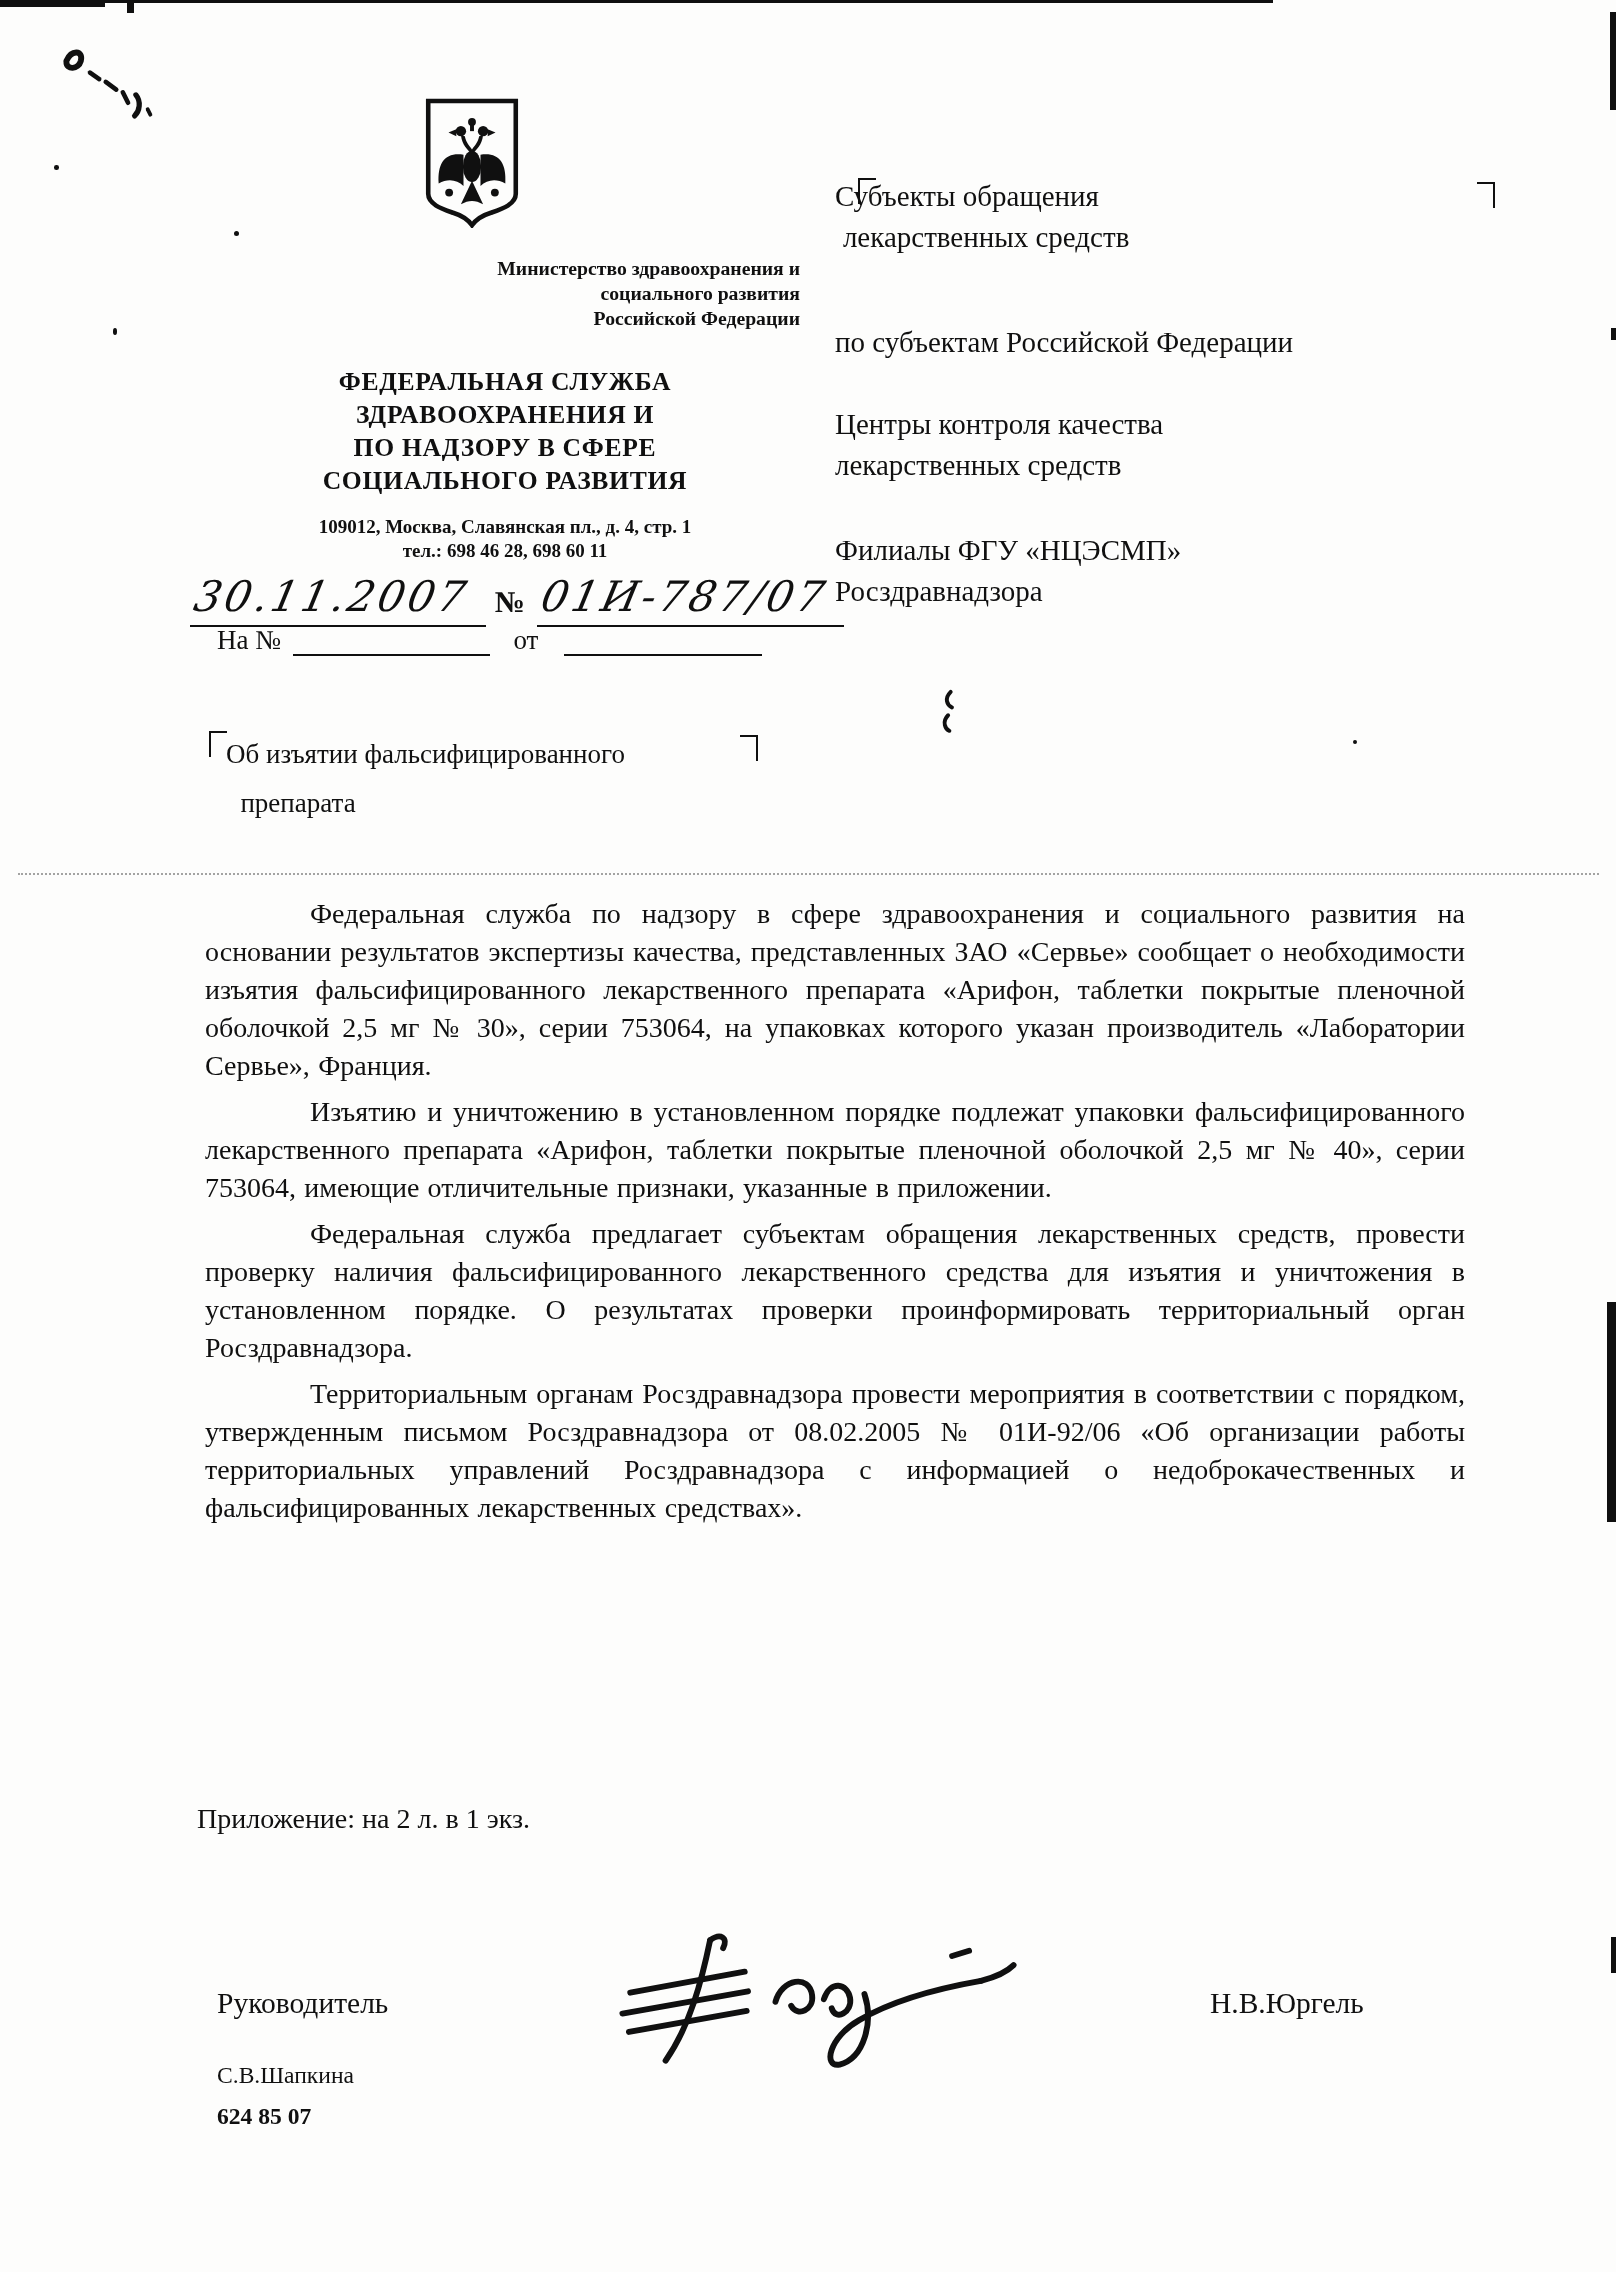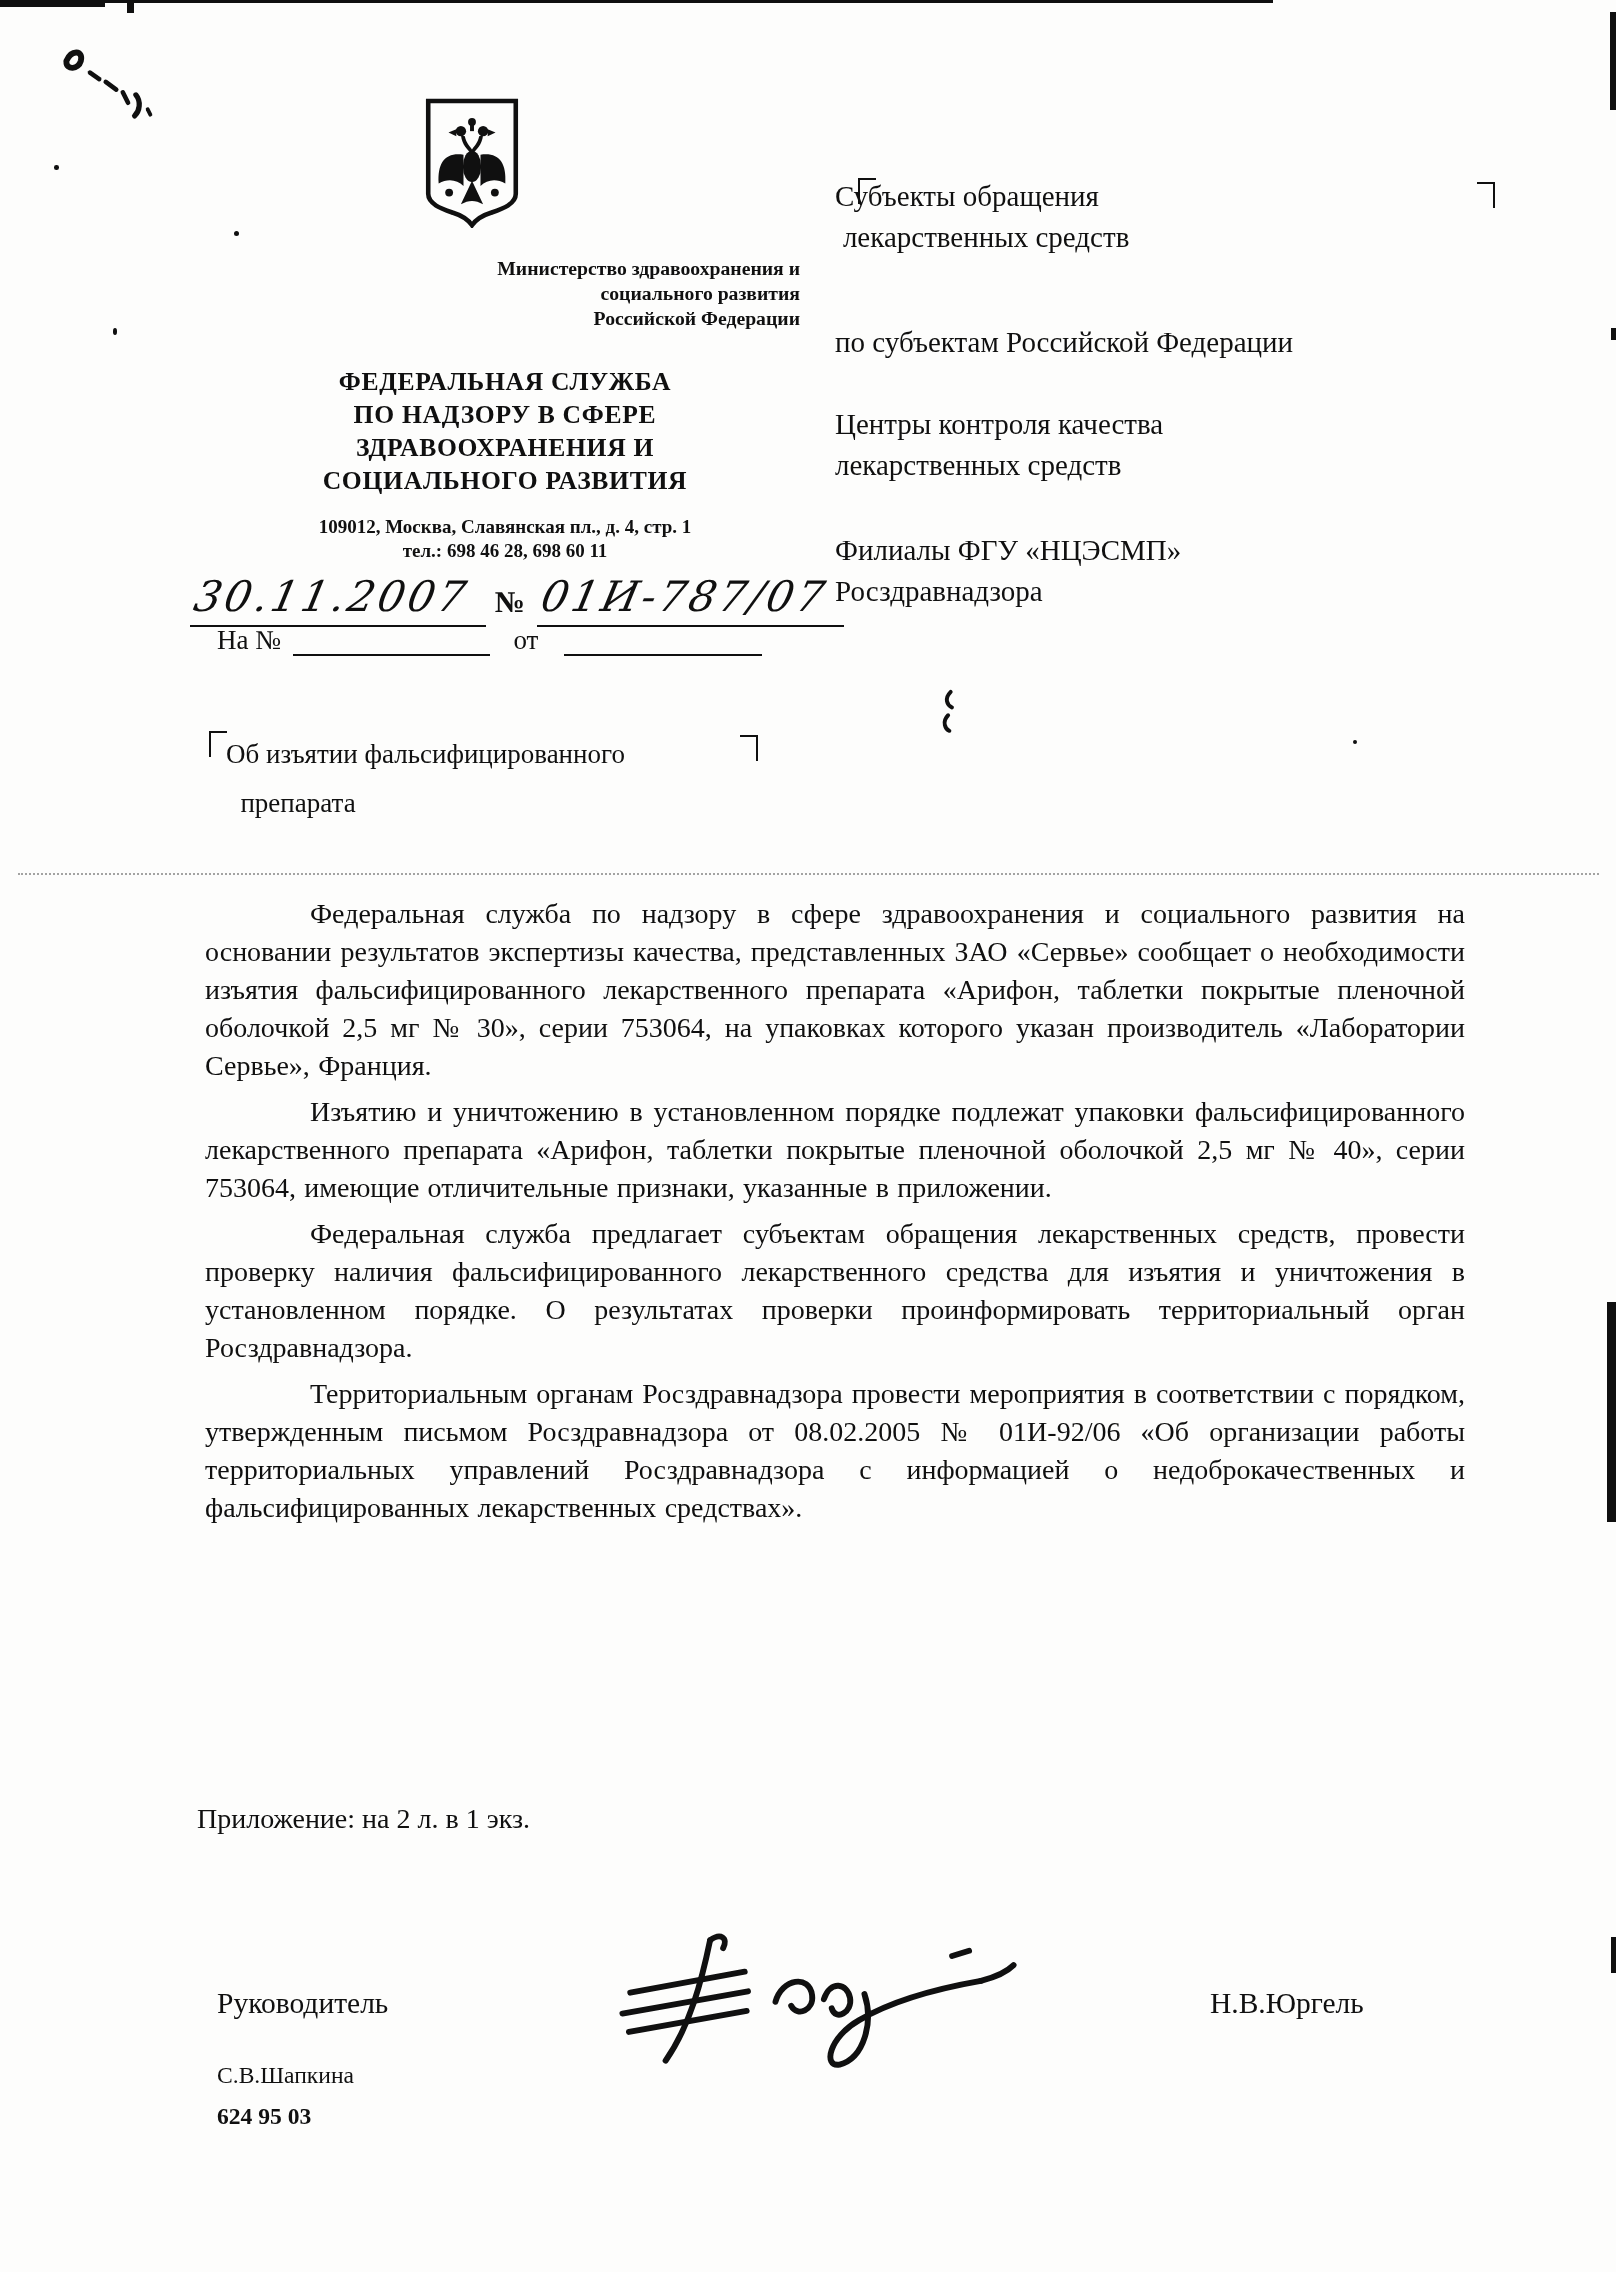--- a/index.html
+++ b/index.html
@@ -143,22 +143,22 @@
     </svg>
 
     <div class="ministry">
       <div>Министерство здравоохранения и</div>
       <div>социального развития</div>
       <div>Российской Федерации</div>
     </div>
 
     <div class="service">
       <div>ФЕДЕРАЛЬНАЯ СЛУЖБА</div>
+      <div>ЗДРАВООХРАНЕНИЯ И</div>
       <div>ПО НАДЗОРУ В СФЕРЕ</div>
-      <div>ЗДРАВООХРАНЕНИЯ И</div>
       <div>СОЦИАЛЬНОГО РАЗВИТИЯ</div>
     </div>
 
     <div class="addr">
       <div>109012, Москва, Славянская пл., д. 4, стр. 1</div>
       <div>тел.: 698 46 28, 698 60 11</div>
     </div>
   </div>
 
   <div class="dateline">
@@ -231,17 +231,17 @@
       <path d="M388,110 C402,152 388,208 350,218 C324,222 334,176 380,150 C424,124 486,104 566,90"></path>
       <path d="M566,90 C590,84 606,76 616,66"></path>
       <path d="M522,52 L548,44"></path>
     </g>
   </svg>
 
   <div class="sig-name">Н.В.Юргель</div>
 
   <div class="exec">
     <div>С.В.Шапкина</div>
-    <div class="phone">624 95 03</div>
+    <div class="phone">624 85 07</div>
   </div>
 
 </div>
 
 
 </body></html>

